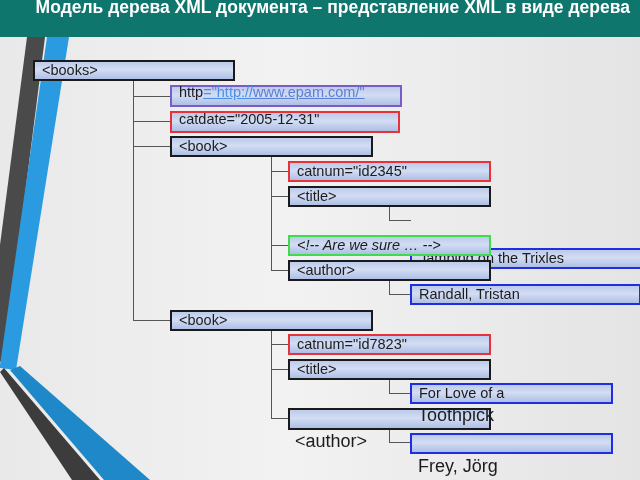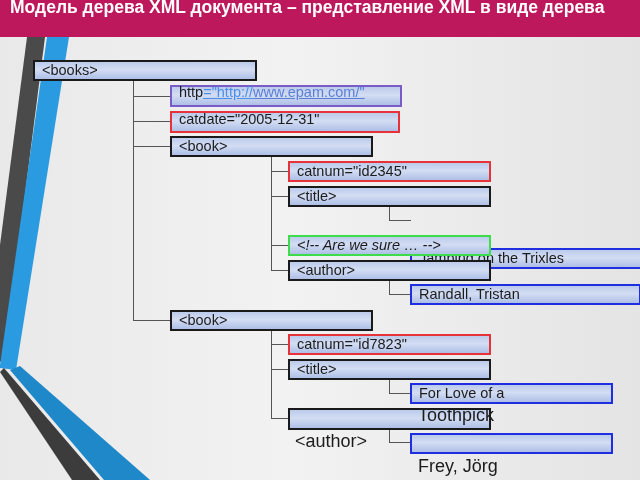--- a/index.html
+++ b/index.html
@@ -3,21 +3,21 @@
 <meta charset="utf-8">
 <style>
   html, body { margin:0; padding:0; }
   body {
     width:640px; height:480px; overflow:hidden; position:relative;
     background: linear-gradient(90deg, #e9e9ea 0%, #f2f2f3 45%, #e4e4e5 100%);
     font-family: "Liberation Sans", sans-serif;
   }
   .titlebar {
     position:absolute; left:0; top:0; width:640px; height:37px;
-    background:#be185d; color:#fff; text-align:left;
+    background:#0f766e; color:#fff; text-align:right;
     font-weight:bold; font-size:17.5px; line-height:19px; overflow:visible;
     z-index:5;
   }
   .titlebar .t { position:relative; top:-2px; display:block; padding:0 10px; }
   .stripes { position:absolute; left:0; top:37px; z-index:0; }
   .node {
     position:absolute; height:19px; box-sizing:border-box;
     border:2px solid #1a1a1a;
     background: linear-gradient(180deg, #bccbeb 0%, #d3ddf3 45%, #aebfe6 100%);
     font-size:14.5px; line-height:16px; color:#1c1c1c; padding-left:7px;
@@ -67,21 +67,21 @@
 
 <div class="vline" style="left:271px; top:330px; height:89px;"></div>
 <div class="hline" style="left:271px; top:344px; width:18px;"></div>
 <div class="hline" style="left:271px; top:369px; width:18px;"></div>
 <div class="hline" style="left:271px; top:418px; width:18px;"></div>
 <div class="vline" style="left:389px; top:379px; height:15px;"></div>
 <div class="hline" style="left:389px; top:393px; width:22px;"></div>
 <div class="vline" style="left:389px; top:429px; height:14px;"></div>
 <div class="hline" style="left:389px; top:442px; width:22px;"></div>
 
-<div class="node" style="left:33px; top:60px; width:224px; height:21px;">&lt;books&gt;</div>
+<div class="node" style="left:33px; top:60px; width:202px; height:21px;">&lt;books&gt;</div>
 
 <div class="node ns" style="left:170px; top:85px; width:232px; height:22px; line-height:10px;">
   <span>http</span><span class="link">="http://</span><span class="link-u" style="color:#5a7fd6;">www.epam.com/"</span>
 </div>
 <div class="node attr" style="left:170px; top:111px; width:230px; height:22px; line-height:12px;">catdate="2005-12-31"</div>
 
 <div class="node" style="left:170px; top:136px; width:203px; height:21px;">&lt;book&gt;</div>
 <div class="node attr" style="left:288px; top:161px; width:203px; height:21px;">catnum="id2345"</div>
 <div class="node" style="left:288px; top:186px; width:203px; height:21px;">&lt;title&gt;</div>
 <div class="node text" style="left:410px; top:210px; width:235px; height:21px;margin-top:38px;">Jambing on the Trixles</div>

